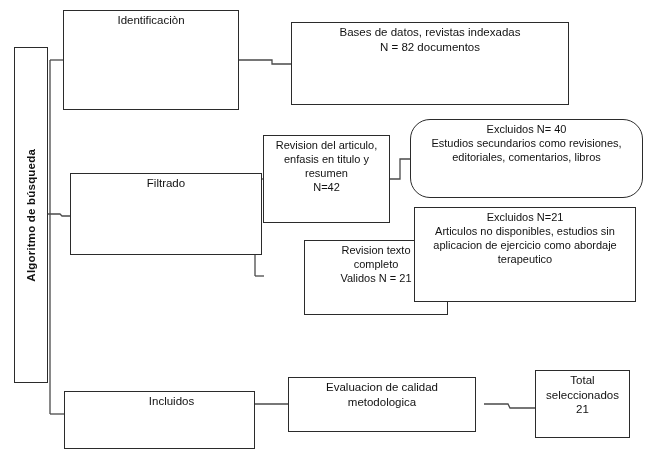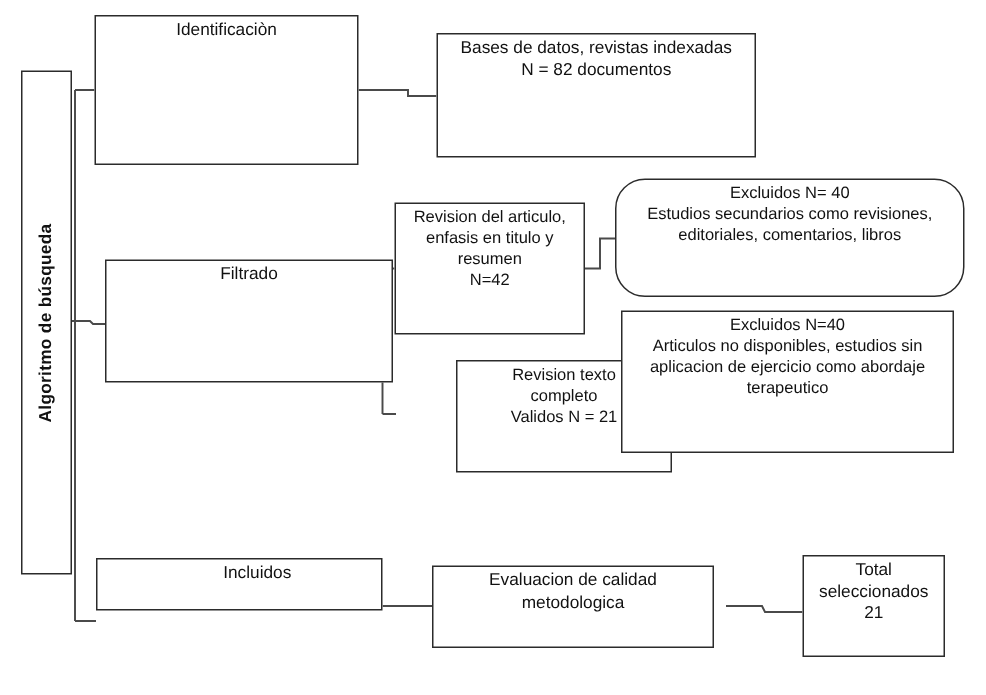--- a/index.html
+++ b/index.html
@@ -20,24 +20,24 @@
   #spine{position:absolute;left:14px;top:47px;width:34px;height:336px;
          box-sizing:border-box;border:1.4px solid #2b2b2b;background:#fff;
          display:flex;align-items:center;justify-content:center;}
   #spine .vtxt{writing-mode:vertical-rl;transform:rotate(180deg);
                font-weight:bold;font-size:11.5px;letter-spacing:.2px;
                white-space:nowrap;}
 
   
   #n-ident   {left:63px; top:10px;  width:176px;height:100px;font-size:11.5px;}
   #n-filtra  {left:70px; top:173px; width:192px;height:82px; font-size:11.5px;}
-  #n-inclu   {left:64px; top:372px; width:191px;height:35px; font-size:11.5px;padding-left:28px;}
+  #n-inclu   {left:64px; top:391px; width:191px;height:58px; font-size:11.5px;padding-left:28px;}
 
   
-  #n-bases   {left:291px;top:22px;  width:213px;height:83px; font-size:11.5px;}
+  #n-bases   {left:291px;top:22px;  width:278px;height:83px; font-size:11.5px;}
   #n-rev1    {left:263px;top:135px; width:127px;height:88px; font-size:11px;}
   #n-rev2    {left:264px;top:240px; width:144px;height:75px; font-size:11px;margin-left:40px;}
   #n-eval    {left:288px;top:377px; width:188px;height:55px; font-size:11.5px;}
 
   
   #n-exc1    {left:410px;top:119px; width:233px;height:79px; font-size:11px;border-radius:20px;}
   #n-exc2    {left:414px;top:207px; width:222px;height:95px; font-size:11px;}
   #n-total   {left:535px;top:370px; width:95px; height:68px; font-size:11.5px;}
 
   svg#links{position:absolute;left:0;top:0;width:657px;height:463px;
@@ -115,21 +115,21 @@
 metodologica</span>
   </div>
 
   <div class="node" id="n-exc1">
     <span class="txt">Excluidos N= 40
 Estudios secundarios como revisiones,
 editoriales, comentarios, libros</span>
   </div>
 
   <div class="node" id="n-exc2">
-    <span class="txt">Excluidos N=40
+    <span class="txt">Excluidos N=21
 Articulos no disponibles, estudios sin
 aplicacion de ejercicio como abordaje
 terapeutico</span>
   </div>
 
   <div class="node" id="n-total">
     <span class="txt">Total
 seleccionados
 21</span>
   </div>

